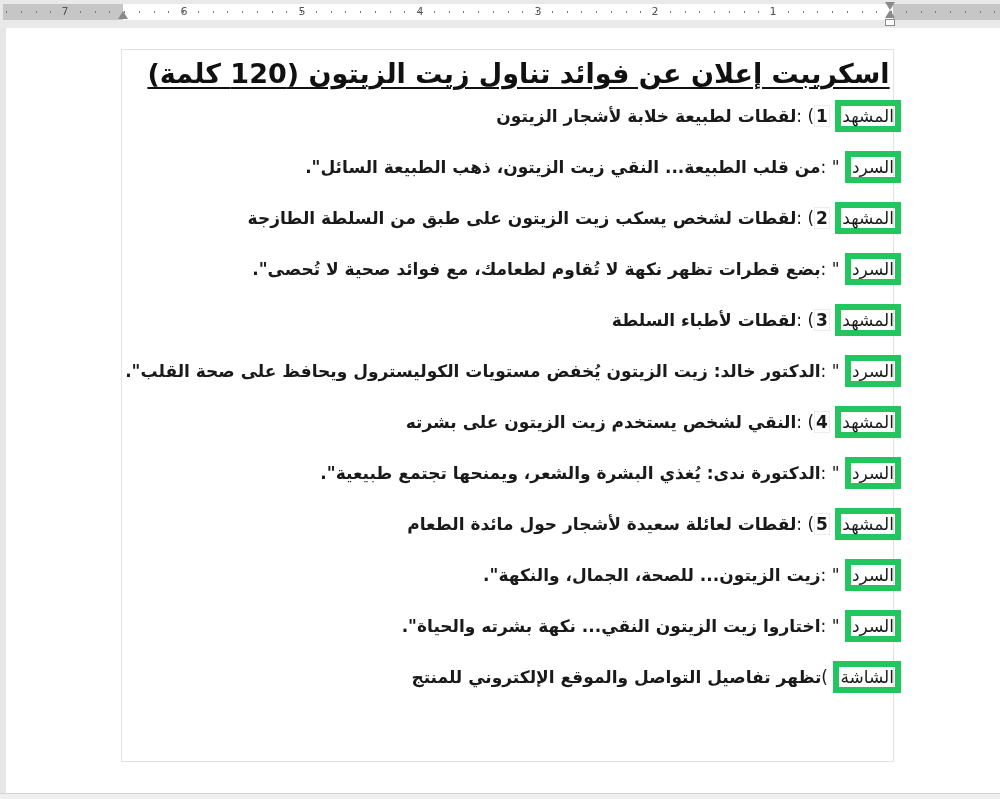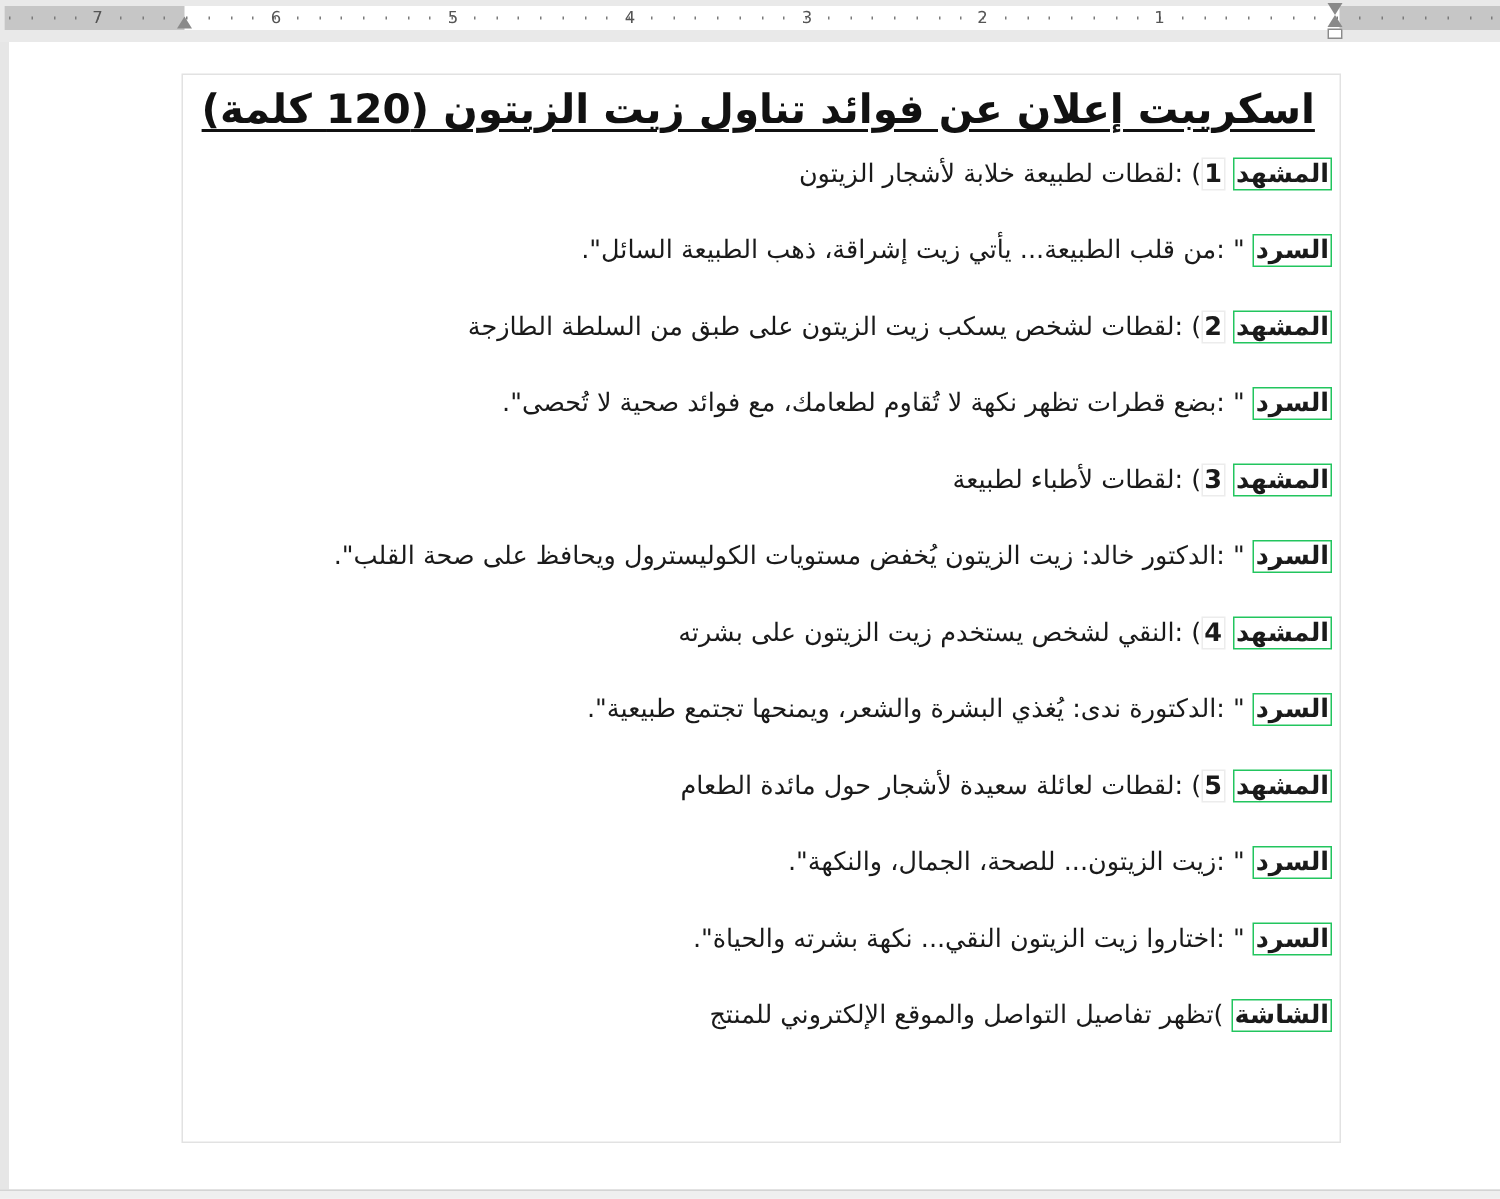--- a/index.html
+++ b/index.html
@@ -55,46 +55,46 @@
   }
   .bottom-bar {
     position: absolute; left: 0; top: 793px; width: 1000px; height: 6px; background: #efefef;
     border-top: 1px solid #d4d4d4;
   }
   .text-boundary {
     position: absolute; left: 121px; top: 49px; width: 773px; height: 713px;
     border: 1px solid #e2e2e2; box-sizing: border-box;
   }
   .content {
-    position: absolute; left: 121px; top: 49px; width: 769px;
+    position: absolute; left: 134px; top: 49px; width: 769px;
     direction: rtl; text-align: right;
     color: #1a1a1a;
   }
   .title {
     text-align: center; direction: rtl;
     font-family: "DejaVu Sans", sans-serif;
     font-weight: bold; font-size: 27px; line-height: 48px;
     margin: 0; padding-top: 1px;
     text-decoration: underline; text-decoration-thickness: 2px; text-underline-offset: 4px;
     color: #111;
   }
   .line {
     font-size: 17px; line-height: 24px; height: 24px;
     margin-top: 27px; white-space: nowrap;
     padding-right: 2px;
   }
   .line:first-of-type { margin-top: 6px; }
   .label {
-    font-weight: bold;
-    border: 1px solid #22c55e; padding: 0 1px;
+    font-weight: normal;
+    border: 6px solid #22c55e; padding: 0 1px;
   }
   .num {
     font-weight: bold; border: 1px solid #ececec; padding: 0 1px;
   }
-  .body-text { font-weight: normal; margin-top: 20px; }
+  .body-text { font-weight: bold; margin-top: 20px; }
 </style>
 </head>
 <body>
 
 <div class="ruler">
   <div class="ruler-track">
     <div class="ruler-margin-left"></div>
     <div class="ruler-margin-right"></div>
     <div id="ticks">
         <div class="tick" style="left: 3px;"></div>
@@ -185,33 +185,33 @@
 
 <div class="content">
   <h1 class="title">اسكريبت إعلان عن فوائد تناول زيت الزيتون (120 كلمة)</h1>
   <div id="lines">
       <div class="line" style="margin-top: 6px;">
     <span class="label">المشهد</span>
     <span class="num">1</span><span class="sep">) :</span><span class="body-text">لقطات لطبيعة خلابة لأشجار الزيتون</span>
   </div>
       <div class="line">
     <span class="label">السرد</span>
-    <span class="sep">" :</span><span class="body-text">من قلب الطبيعة... يأتي زيت إشراقة، ذهب الطبيعة السائل".</span>
+    <span class="sep">" :</span><span class="body-text">من قلب الطبيعة... النقي زيت الزيتون، ذهب الطبيعة السائل".</span>
   </div>
       <div class="line">
     <span class="label">المشهد</span>
     <span class="num">2</span><span class="sep">) :</span><span class="body-text">لقطات لشخص يسكب زيت الزيتون على طبق من السلطة الطازجة</span>
   </div>
       <div class="line">
     <span class="label">السرد</span>
     <span class="sep">" :</span><span class="body-text">بضع قطرات تظهر نكهة لا تُقاوم لطعامك، مع فوائد صحية لا تُحصى".</span>
   </div>
       <div class="line">
     <span class="label">المشهد</span>
-    <span class="num">3</span><span class="sep">) :</span><span class="body-text">لقطات لأطباء لطبيعة</span>
+    <span class="num">3</span><span class="sep">) :</span><span class="body-text">لقطات لأطباء السلطة</span>
   </div>
       <div class="line">
     <span class="label">السرد</span>
     <span class="sep">" :</span><span class="body-text">الدكتور خالد: زيت الزيتون يُخفض مستويات الكوليسترول ويحافظ على صحة القلب".</span>
   </div>
       <div class="line">
     <span class="label">المشهد</span>
     <span class="num">4</span><span class="sep">) :</span><span class="body-text">النقي لشخص يستخدم زيت الزيتون على بشرته</span>
   </div>
       <div class="line">

